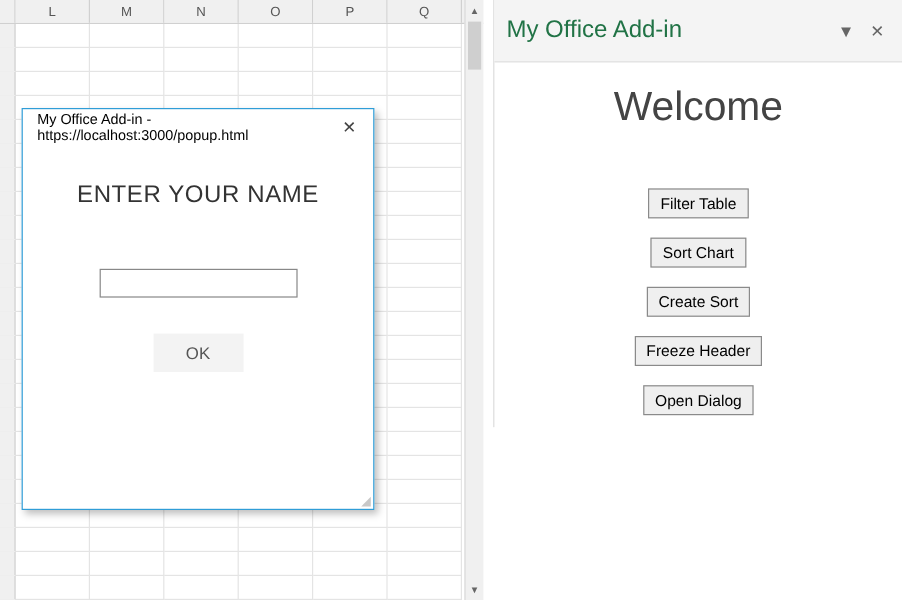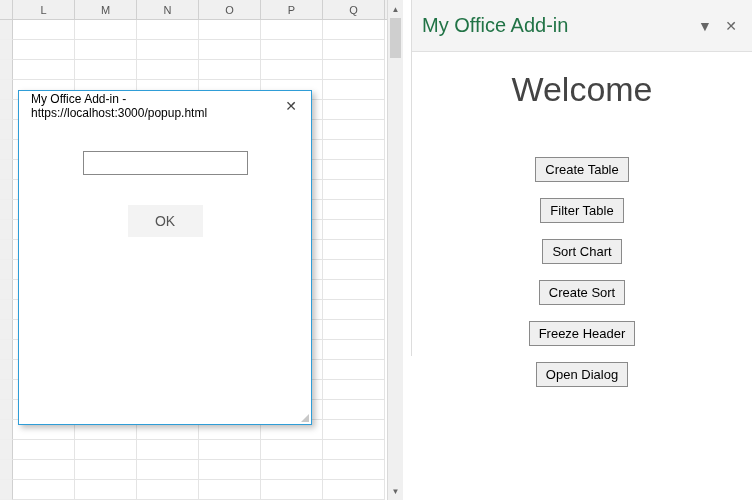--- a/index.html
+++ b/index.html
@@ -433,35 +433,35 @@
 
 <div class="pane">
   <div class="pane-header">
     <div class="pane-title">My Office Add-in</div>
     <div class="icon-btn">▼</div>
     <div class="icon-btn">✕</div>
   </div>
   <div class="pane-body">
     <div class="welcome">Welcome</div>
     <div class="btn-stack">
-      <button class="pane-btn">Create Table</button>
       <button class="pane-btn">Filter Table</button>
       <button class="pane-btn">Sort Chart</button>
       <button class="pane-btn">Create Sort</button>
       <button class="pane-btn">Freeze Header</button>
       <button class="pane-btn">Open Dialog</button>
     </div>
   </div>
 </div>
 
 <div class="popup">
   <div class="popup-title">
     <span class="tlabel">My Office Add-in - https://localhost:3000/popup.html</span>
     <div class="popup-close">✕</div>
   </div>
   <div class="popup-body">
+    <div class="popup-heading">ENTER YOUR NAME</div>
     <input class="popup-input" type="text" value="" style="">
     <div>
       <button class="popup-ok">OK</button>
     </div>
   </div>
   <div class="popup-resize"></div>
 </div>
 
 </body></html>

